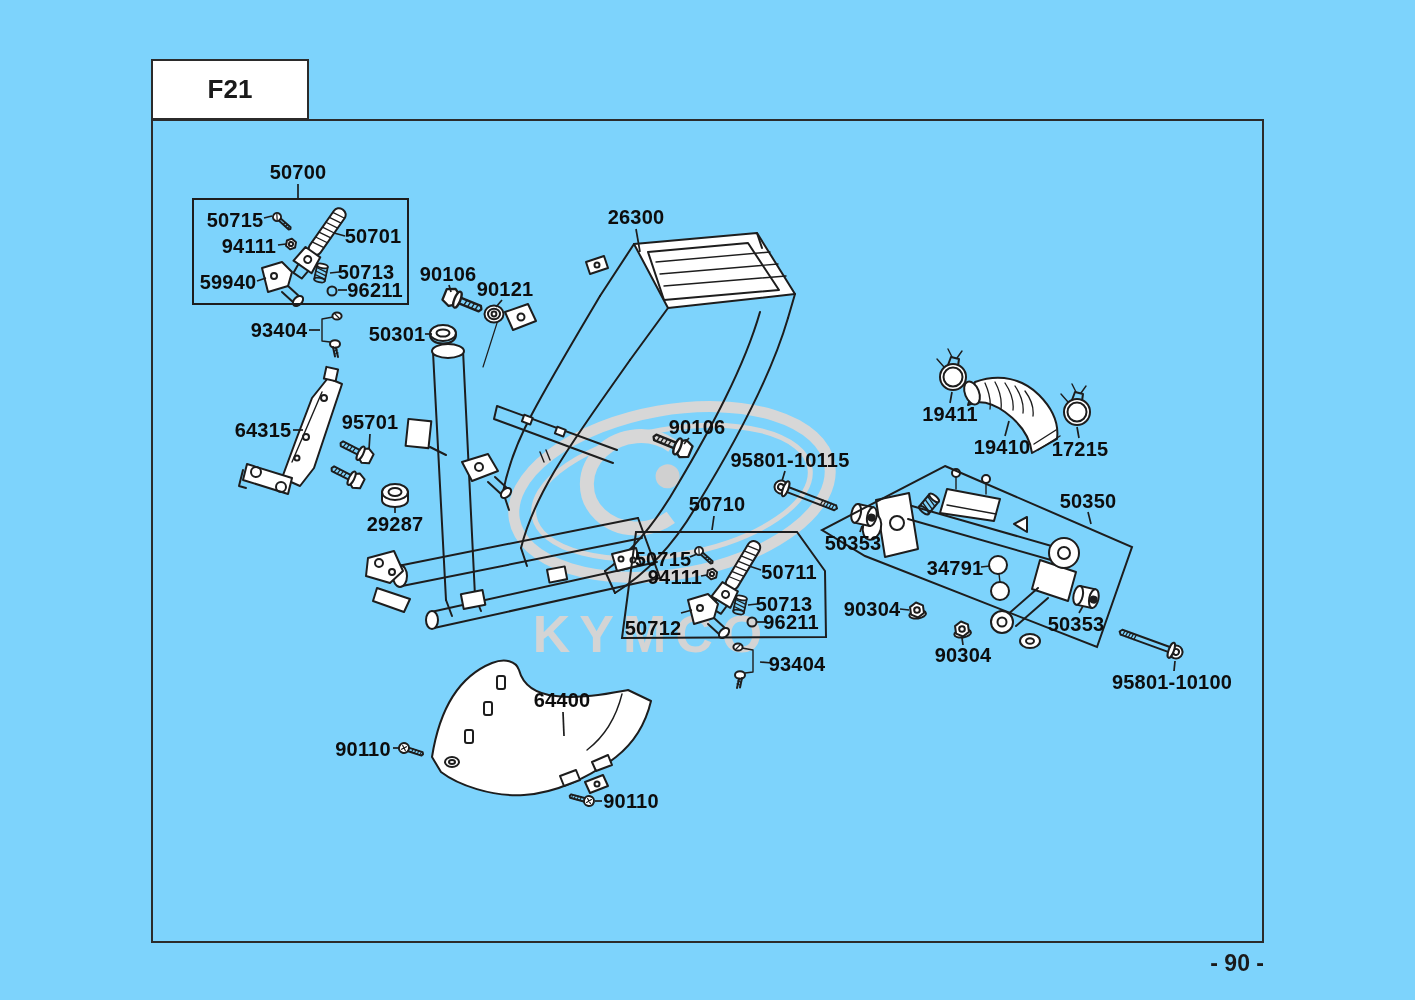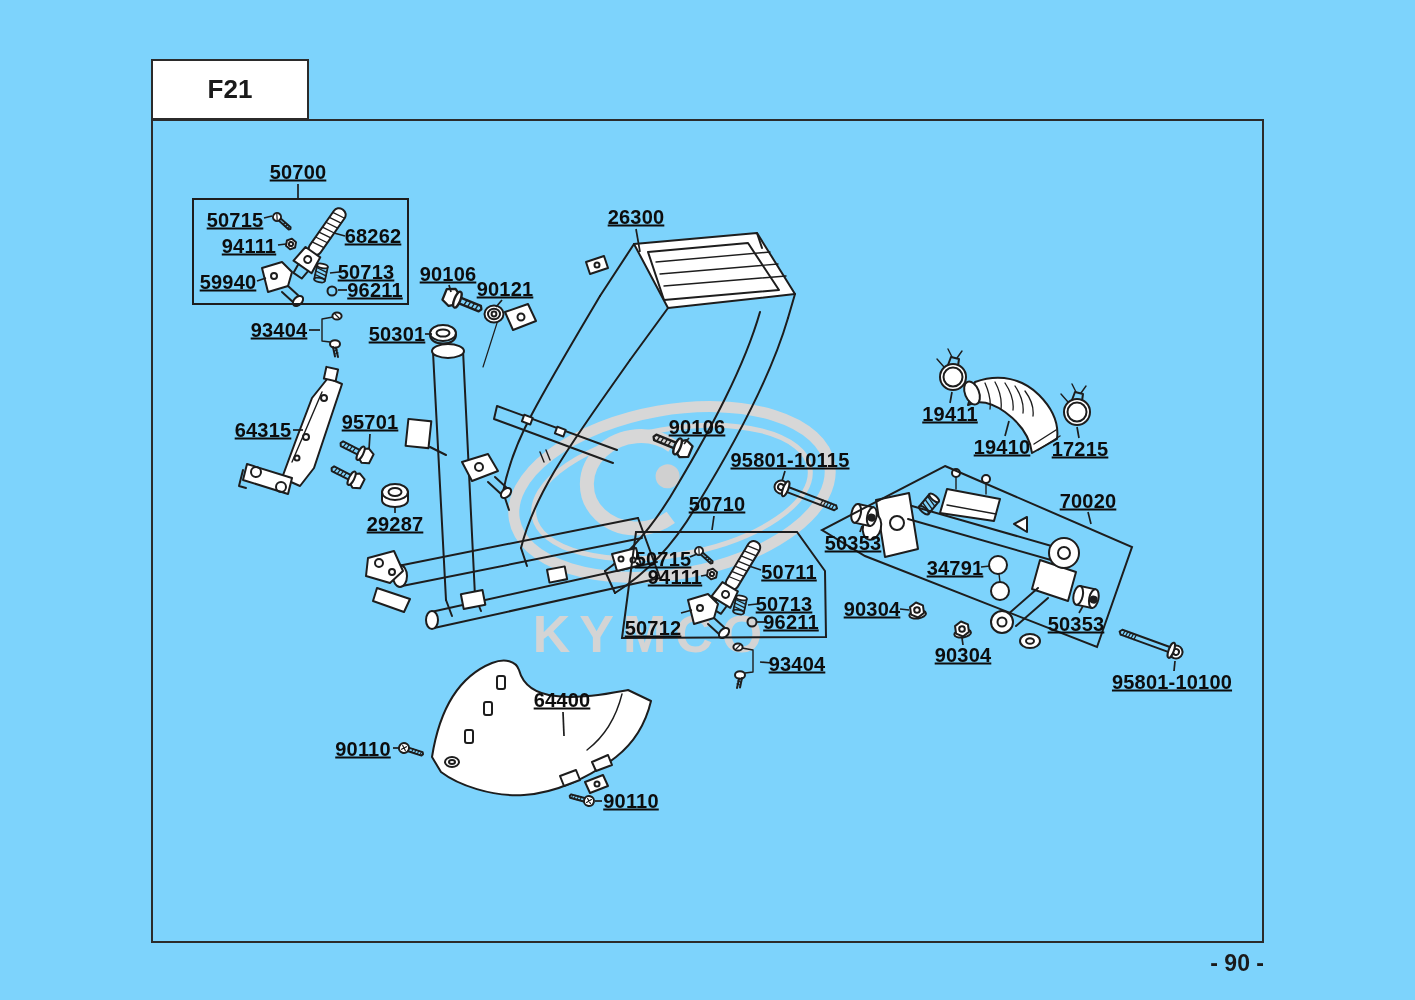--- a/index.html
+++ b/index.html
@@ -11,21 +11,21 @@
         color:#1a1a1a;background:#fff;z-index:3;}
   .page-title{position:absolute;left:362px;top:59px;height:61px;display:flex;
         align-items:center;font-size:26px;font-weight:700;color:#1a1a1a;z-index:3;}
   .main-border{position:absolute;left:151px;top:119px;width:1113px;height:824px;
         border:2px solid #2b2b2b;box-sizing:border-box;z-index:0;}
   .footer{position:absolute;left:151px;top:950px;width:1113px;text-align:right;
         font-size:23px;font-weight:700;color:#1a1a1a;}
   #diagram-svg{position:absolute;left:0;top:0;z-index:1;}
   #labels-layer{position:absolute;left:0;top:0;width:1415px;height:1000px;z-index:2;pointer-events:none;}
   .part-label{position:absolute;transform:translate(-50%,-50%);font-size:20px;
-        font-weight:700;color:#0d0d0d;white-space:nowrap;letter-spacing:0.2px;text-decoration:underline;}
+        font-weight:700;color:#0d0d0d;white-space:nowrap;letter-spacing:0.2px;}
   .art{stroke:#1d1d1d;stroke-width:2;fill:none;stroke-linecap:round;stroke-linejoin:round;}
   .art .thin{stroke-width:1.2;}
   .boxes{stroke:#1d1d1d;stroke-width:2;fill:none;}
   #leader-layer polyline{fill:none;stroke:#1d1d1d;stroke-width:1.7;}
   .wm{stroke:#d7d7d7;fill:none;}
   .wm-text{fill:#d4d4d4;font-family:"Liberation Sans",sans-serif;font-weight:700;
         font-size:52px;letter-spacing:9px;}
 </style>
 </head>
 <body>
@@ -333,21 +333,21 @@
         <polyline points="563,712 564,736"></polyline>
         <polyline points="393,748 399,748"></polyline>
         <polyline points="602,801 595,801"></polyline>
       </g>
   </svg>
 
   <div id="labels-layer">
       <div class="part-label" style="left: 298px; top: 172px;">50700</div>
       <div class="part-label" style="left: 235px; top: 220px;">50715</div>
       <div class="part-label" style="left: 249px; top: 246px;">94111</div>
-      <div class="part-label" style="left: 373px; top: 236px;">68262</div>
+      <div class="part-label" style="left: 373px; top: 236px;">50701</div>
       <div class="part-label" style="left: 228px; top: 282px;">59940</div>
       <div class="part-label" style="left: 366px; top: 272px;">50713</div>
       <div class="part-label" style="left: 375px; top: 290px;">96211</div>
       <div class="part-label" style="left: 279px; top: 330px;">93404</div>
       <div class="part-label" style="left: 397px; top: 334px;">50301</div>
       <div class="part-label" style="left: 448px; top: 274px;">90106</div>
       <div class="part-label" style="left: 505px; top: 289px;">90121</div>
       <div class="part-label" style="left: 636px; top: 217px;">26300</div>
       <div class="part-label" style="left: 263px; top: 430px;">64315</div>
       <div class="part-label" style="left: 370px; top: 422px;">95701</div>
@@ -358,21 +358,21 @@
       <div class="part-label" style="left: 663px; top: 559px;">50715</div>
       <div class="part-label" style="left: 675px; top: 577px;">94111</div>
       <div class="part-label" style="left: 789px; top: 572px;">50711</div>
       <div class="part-label" style="left: 653px; top: 628px;">50712</div>
       <div class="part-label" style="left: 784px; top: 604px;">50713</div>
       <div class="part-label" style="left: 791px; top: 622px;">96211</div>
       <div class="part-label" style="left: 797px; top: 664px;">93404</div>
       <div class="part-label" style="left: 950px; top: 414px;">19411</div>
       <div class="part-label" style="left: 1002px; top: 447px;">19410</div>
       <div class="part-label" style="left: 1080px; top: 449px;">17215</div>
-      <div class="part-label" style="left: 1088px; top: 501px;">70020</div>
+      <div class="part-label" style="left: 1088px; top: 501px;">50350</div>
       <div class="part-label" style="left: 853px; top: 543px;">50353</div>
       <div class="part-label" style="left: 955px; top: 568px;">34791</div>
       <div class="part-label" style="left: 872px; top: 609px;">90304</div>
       <div class="part-label" style="left: 963px; top: 655px;">90304</div>
       <div class="part-label" style="left: 1076px; top: 624px;">50353</div>
       <div class="part-label" style="left: 1172px; top: 682px;">95801-10100</div>
       <div class="part-label" style="left: 562px; top: 700px;">64400</div>
       <div class="part-label" style="left: 363px; top: 749px;">90110</div>
       <div class="part-label" style="left: 631px; top: 801px;">90110</div>
     </div>

